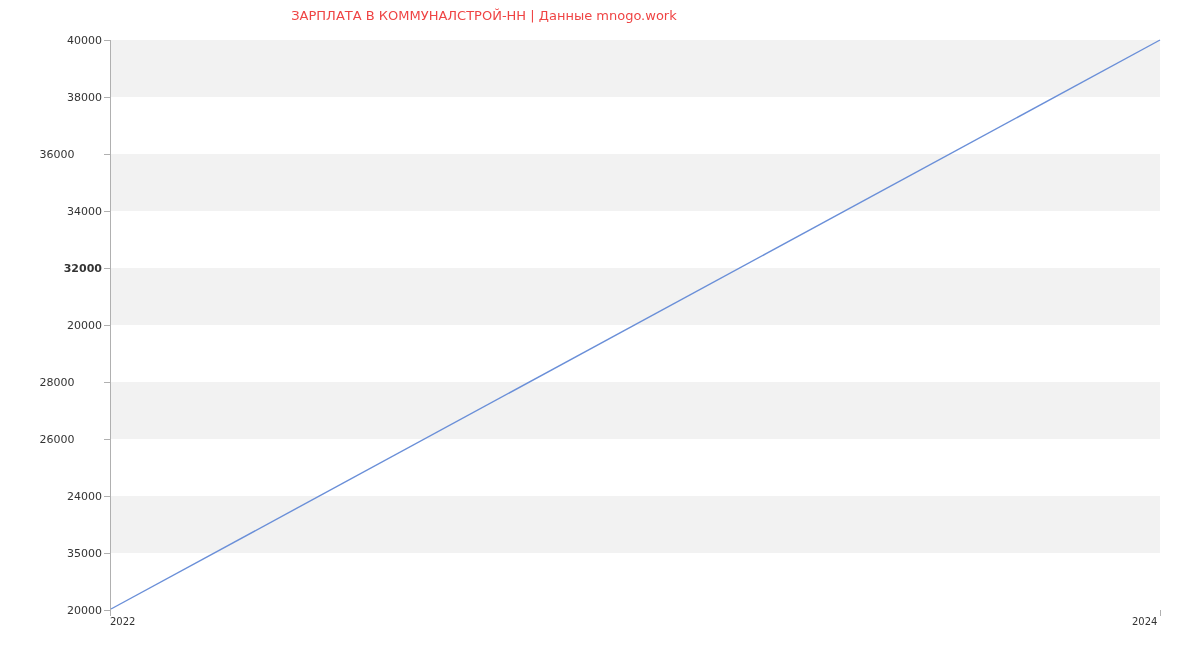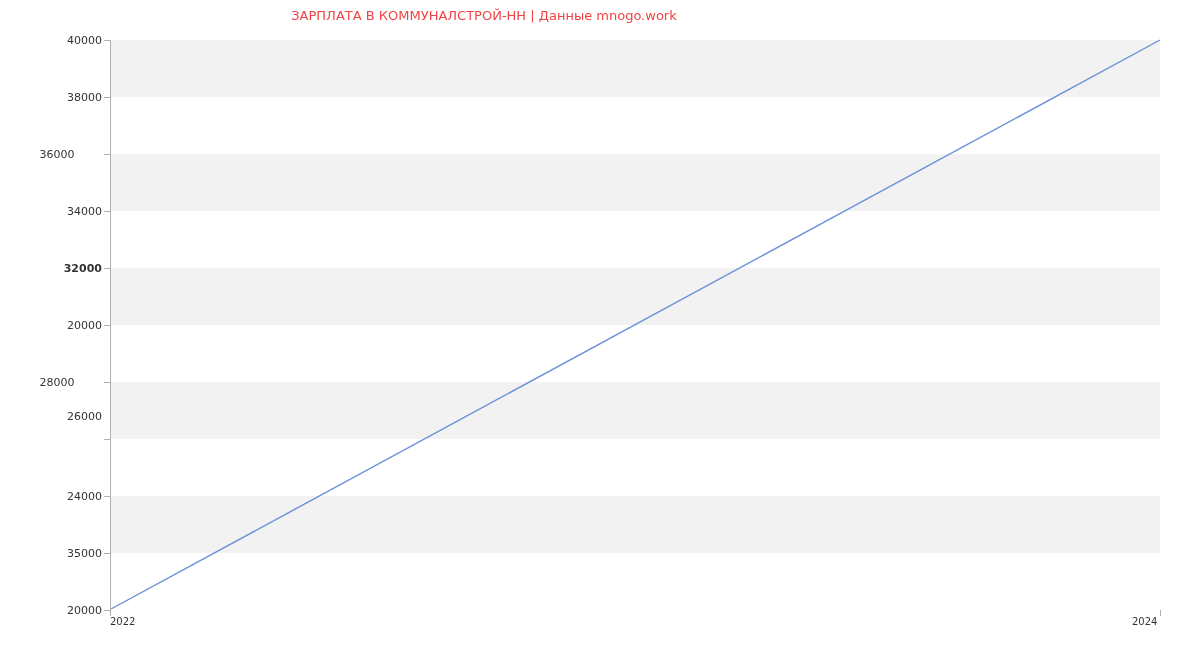--- a/index.html
+++ b/index.html
@@ -98,21 +98,21 @@
   </svg>
 </div>
 
 <div id="y-axis">
     <div class="y-tick-label" style="top: 610px;">20000</div>
     <div class="y-tick-mark" style="top: 610px;"></div>
     <div class="y-tick-label" style="top: 553px;">35000</div>
     <div class="y-tick-mark" style="top: 553px;"></div>
     <div class="y-tick-label" style="top: 496px;">24000</div>
     <div class="y-tick-mark" style="top: 496px;"></div>
-    <div class="y-tick-label" style="top: 416px;">26000</div>
+    <div class="y-tick-label" style="top: 439px; text-align: center;">26000</div>
     <div class="y-tick-mark" style="top: 439px;"></div>
     <div class="y-tick-label" style="top: 382px; text-align: center;">28000</div>
     <div class="y-tick-mark" style="top: 382px;"></div>
     <div class="y-tick-label" style="top: 325px;">20000</div>
     <div class="y-tick-mark" style="top: 325px;"></div>
     <div class="y-tick-label" style="top: 268px; font-weight: bold;">32000</div>
     <div class="y-tick-mark" style="top: 268px;"></div>
     <div class="y-tick-label" style="top: 211px;">34000</div>
     <div class="y-tick-mark" style="top: 211px;"></div>
     <div class="y-tick-label" style="top: 154px; text-align: center;">36000</div>

